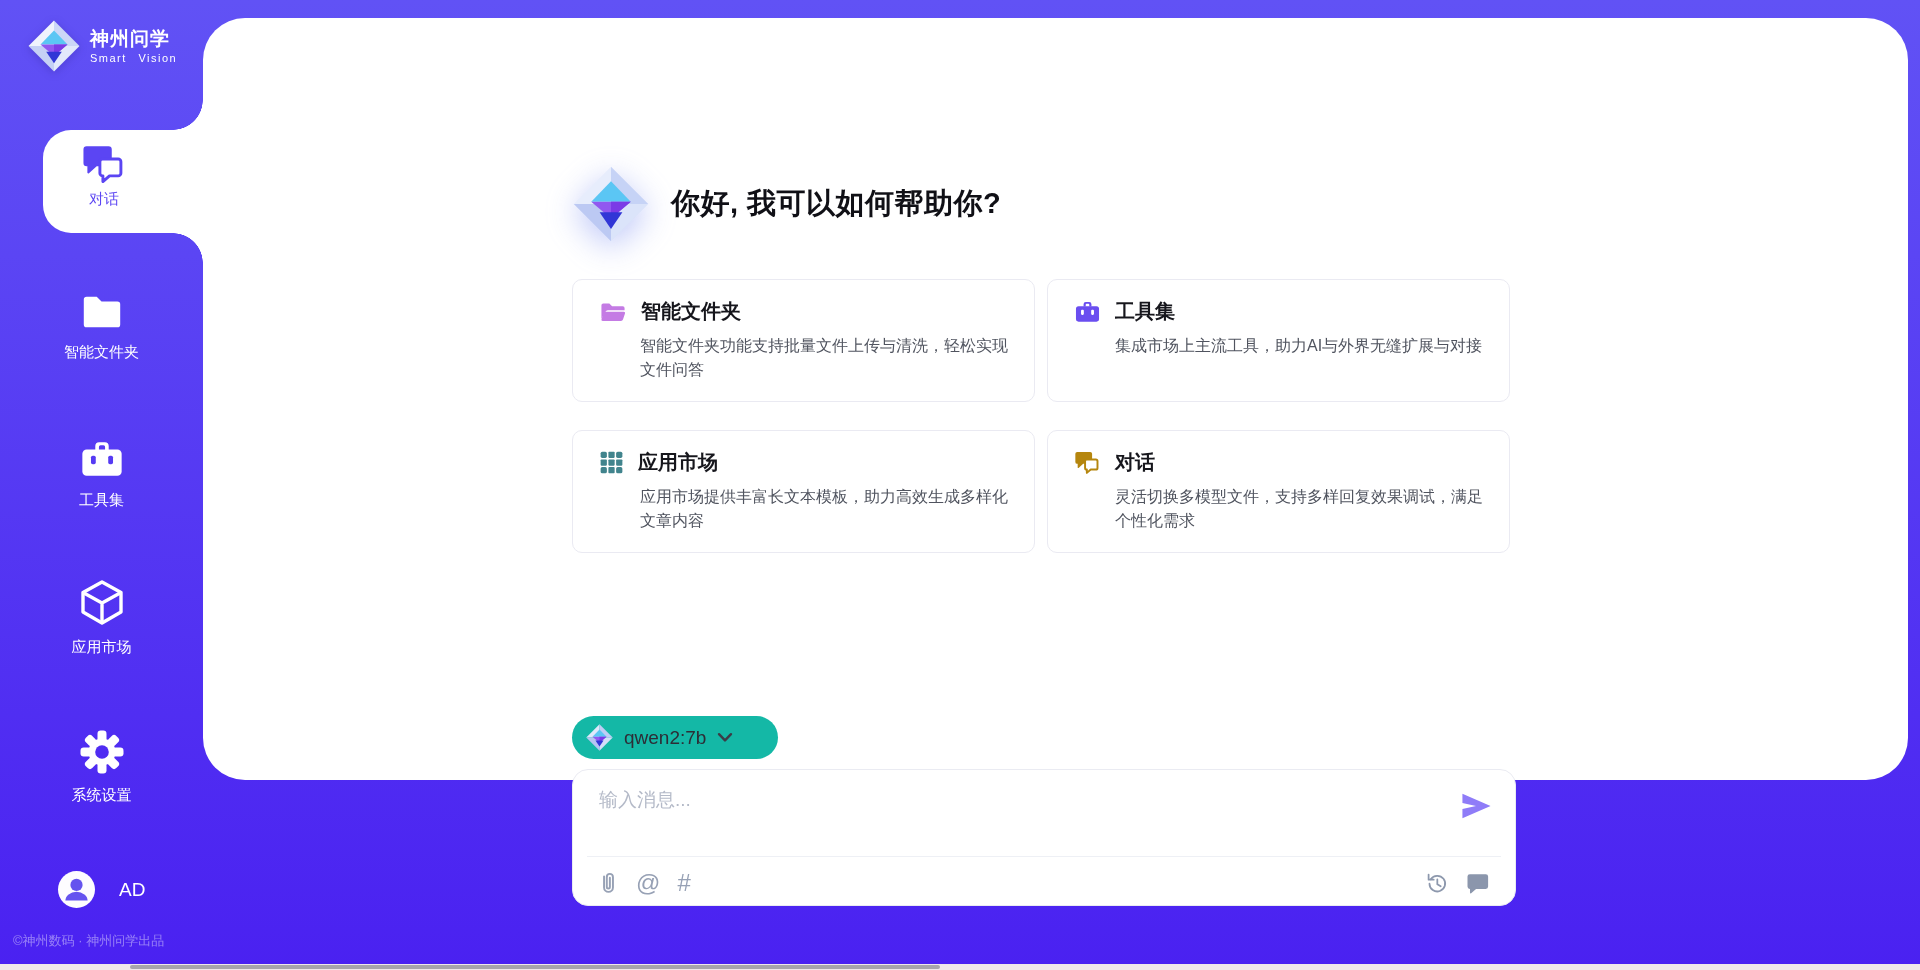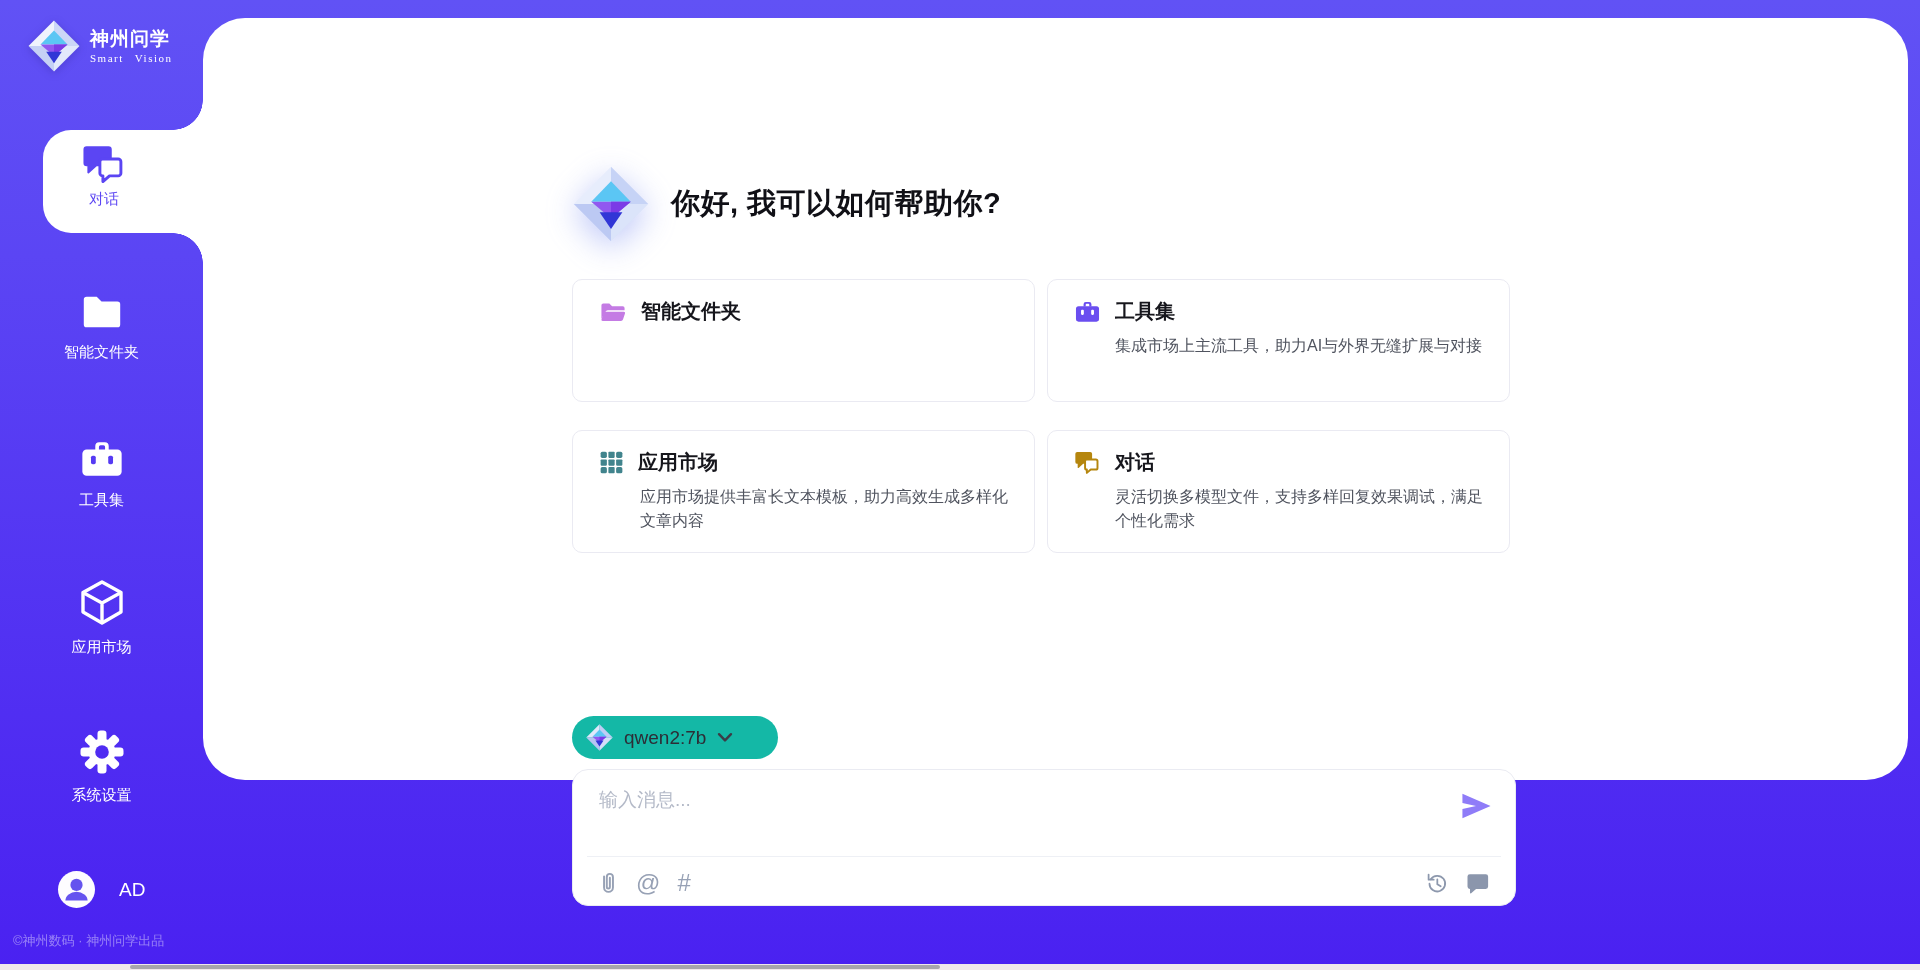--- a/index.html
+++ b/index.html
@@ -7,21 +7,21 @@
     width:1920px;height:970px;overflow:hidden;position:relative;
     font-family:"Liberation Sans","DejaVu Sans",sans-serif;
     background:linear-gradient(180deg,var(--sidebar-top,#6152f5) 0%,var(--sidebar-bottom,#4a21f1) 100%);
   }
   
   .panel{
     position:absolute;left:203px;top:18px;width:1705px;height:762px;
     background:#fff;border-radius:42px;
   }
   
-  .brand{position:absolute;left:28px;top:20px;display:flex;align-items:center;gap:10px;font-family:Liberation Serif, serif;}
+  .brand{position:absolute;left:28px;top:20px;display:flex;align-items:center;gap:10px;}
   .brand .logo{width:52px;height:52px;filter:drop-shadow(0 2px 4px rgba(30,20,120,.25));}
   .brand-name{color:#fff;font-size:19px;font-weight:700;letter-spacing:1px;line-height:1.2;}
   .brand-sub{color:#fff;font-size:11px;letter-spacing:1.5px;word-spacing:7px;margin-top:2px;}
   
   .tab-active{
     position:absolute;left:43px;top:130px;width:160px;height:103px;
     background:#fff;border-radius:28px 0 0 28px;
   }
   .tab-inner{width:122px;display:flex;flex-direction:column;align-items:center;padding-top:13px;}
   .tab-inner .nav-label{color:var(--accent,#5b45f3);margin-top:5px;}
@@ -198,20 +198,21 @@
         <span class="card-icon ci-1">
           <svg width="28" height="24" viewBox="0 0 46 38">
             <g fill="currentColor">
               <path d="M4 8 a3 3 0 0 1 3 -3 h10 l4.5 4.5 h17.5 a3 3 0 0 1 3 3 v3.5 h-27.5 a4 4 0 0 0 -3.8 2.7 L4 30 Z"></path>
               <path d="M10.8 18.5 h29.8 a2.2 2.2 0 0 1 2.1 2.9 l-3.3 10 a3.5 3.5 0 0 1 -3.3 2.4 H6.2 a2.2 2.2 0 0 1 -2.1 -2.9 l3.4 -10 a3.5 3.5 0 0 1 3.3 -2.4 z"></path>
             </g>
           </svg>
         </span>
         <span class="card-title">智能文件夹</span>
       </div>
+      <p class="card-desc">智能文件夹功能支持批量文件上传与清洗，轻松实现文件问答</p>
     </div>
 
     <div class="card">
       <div class="card-head">
         <span class="card-icon ci-2">
           <svg width="27" height="25" viewBox="0 0 48 44">
             <defs>
                 <mask id="bmask2">
                   <rect width="48" height="44" fill="#fff"></rect>
               <rect x="12.5" y="19" width="5" height="9" rx="1.8" fill="#000"></rect>

